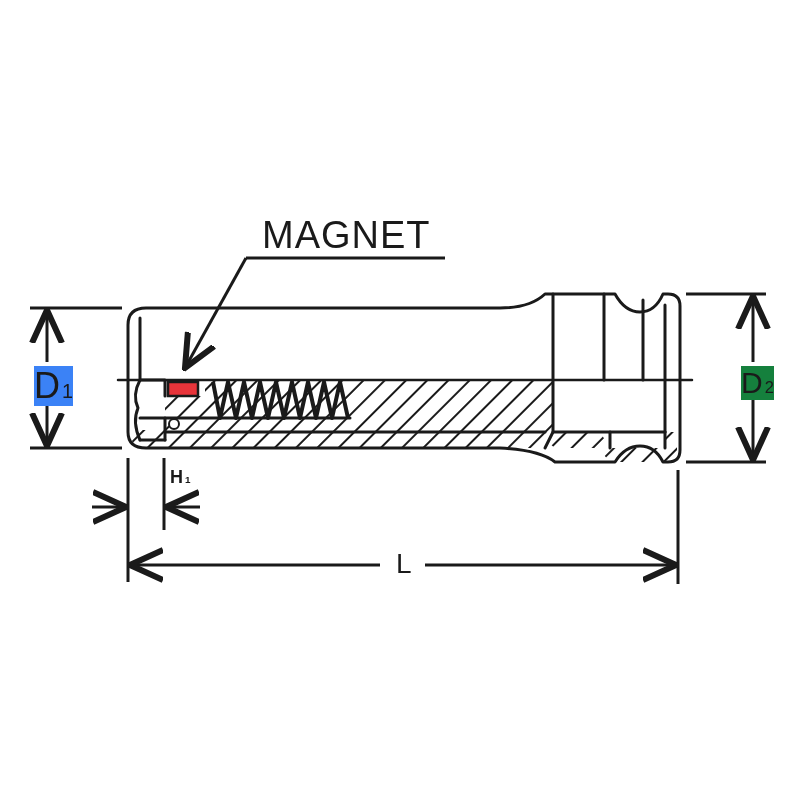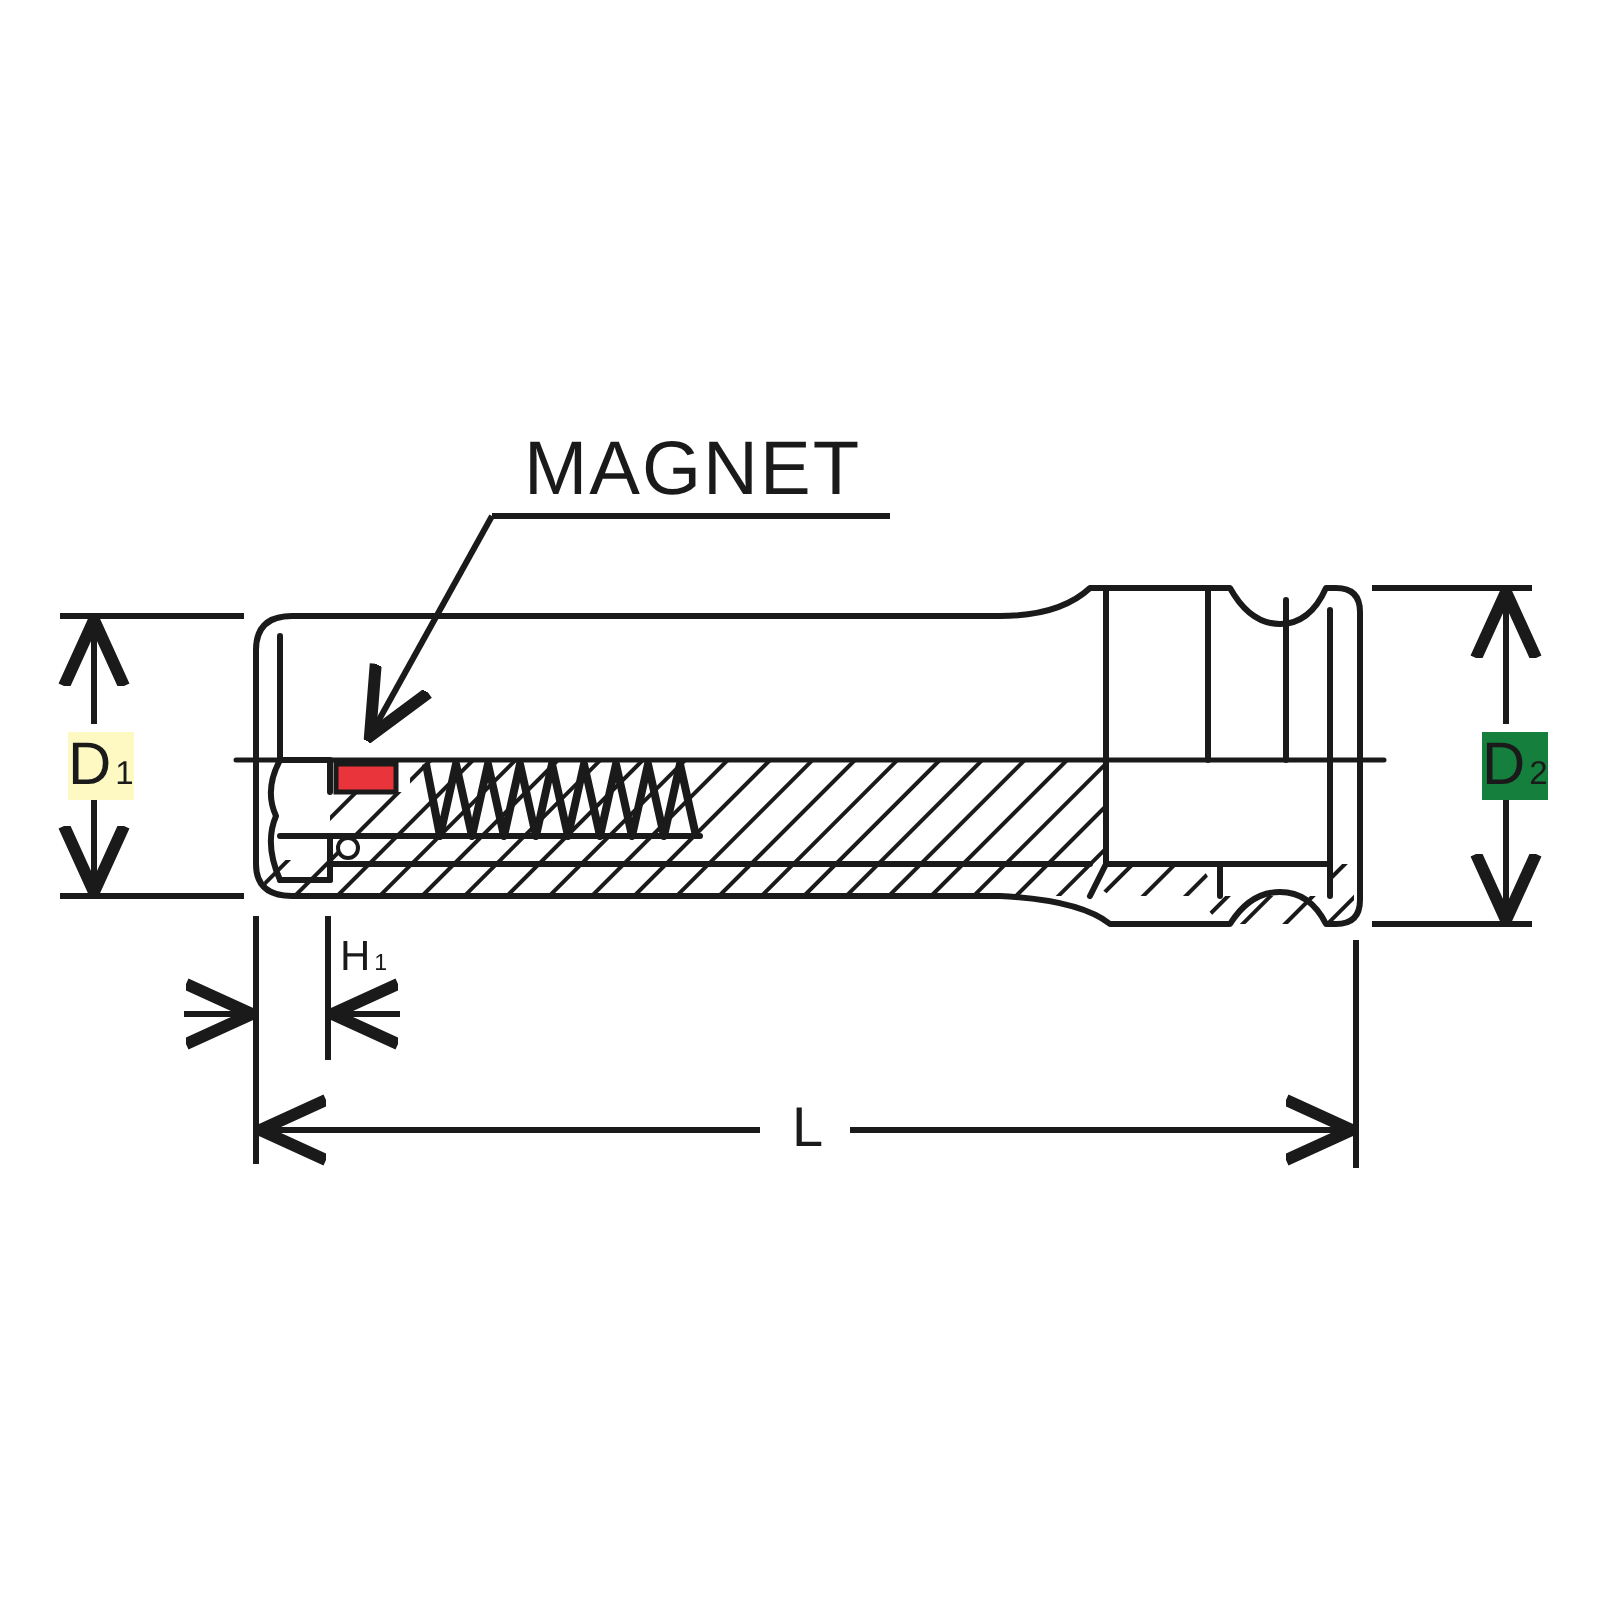--- a/index.html
+++ b/index.html
@@ -8,23 +8,23 @@
     svg { position: absolute; left: 0; top: 0; }
     .lbl {
       position: absolute;
       font-family: "Liberation Sans", "DejaVu Sans", sans-serif;
       color: #1a1a1a;
       line-height: 1;
       white-space: nowrap;
     }
     .lbl sub { font-size: 55%; vertical-align: baseline; position: relative; top: 0; margin-left: 2px; }
     .magnet-label { left: 262px; top: 216px; font-size: 38px; letter-spacing: 1px; }
-    .d1-label { left: 34px; top: 366px; font-size: 30px; background: #fef9c3; padding: 2px 0; }
+    .d1-label { left: 34px; top: 366px; font-size: 36px; background: #3b82f6; padding: 2px 0; }
     .d2-label { left: 741px; top: 366px; font-size: 30px; background: #15803d; padding: 2px 0; }
-    .h1-label { left: 170px; top: 468px; font-size: 21px; }
+    .h1-label { left: 170px; top: 468px; font-size: 18px; font-weight: bold; }
     .l-label { left: 390px; top: 550px; font-size: 28px; background: #fff; padding: 0 6px; }
   </style>
 </head>
 <body>
 
 <div class="canvas">
   <svg width="800" height="800" viewBox="0 0 800 800" xmlns="http://www.w3.org/2000/svg">
     <defs>
       <pattern id="hatch" patternUnits="userSpaceOnUse" width="15" height="15" patternTransform="rotate(45)">
         <line x1="0" y1="0" x2="0" y2="15" stroke="#1a1a1a" stroke-width="4"></line>

